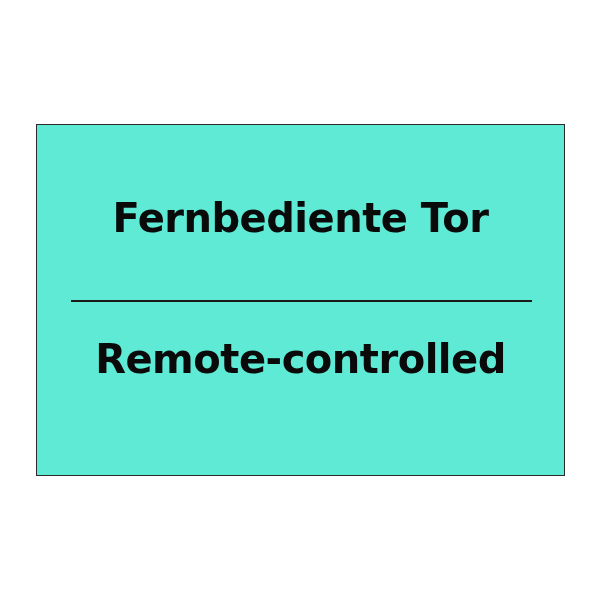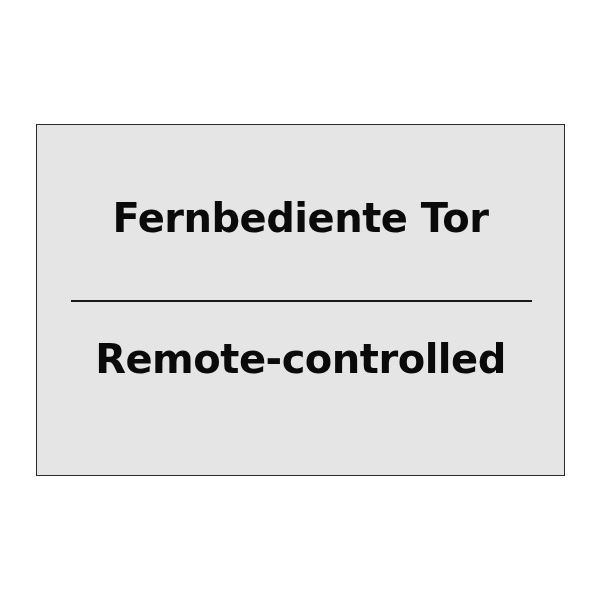--- a/index.html
+++ b/index.html
@@ -4,21 +4,21 @@
   <style>
     html, body { margin: 0; padding: 0; }
     body {
       width: 600px; height: 600px; background: #ffffff;
       position: relative; overflow: hidden;
       font-family: "DejaVu Sans", sans-serif;
     }
     .sign {
       position: absolute; left: 36px; top: 124px;
       width: 527px; height: 350px;
-      background: #e5e5e5;
+      background: #5eead4;
       border: 1px solid #2a2a2a;
       box-sizing: content-box;
     }
     .line1 {
       position: absolute; left: 0; right: 0; top: 68px;
       text-align: center; font-weight: bold; font-size: 40px;
       color: #0a0a0a; letter-spacing: -0.5px; line-height: 50px;
     }
     .divider {
       position: absolute; left: 34px; width: 461px; top: 175px;

